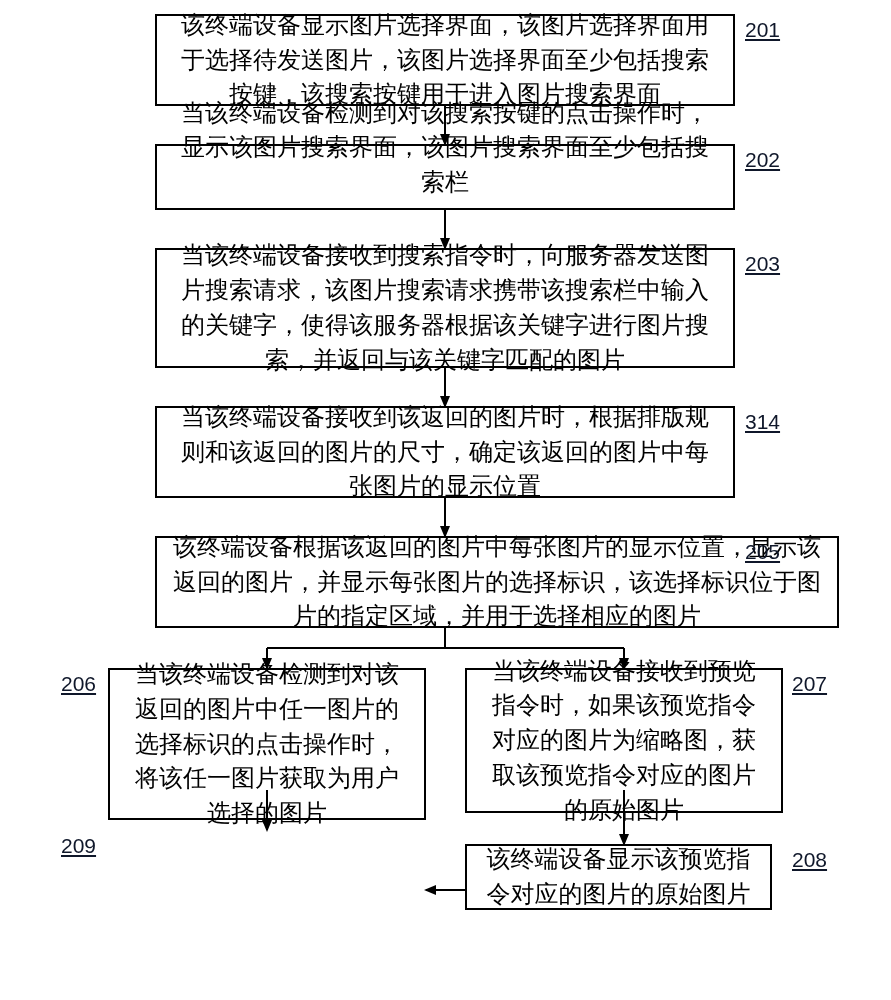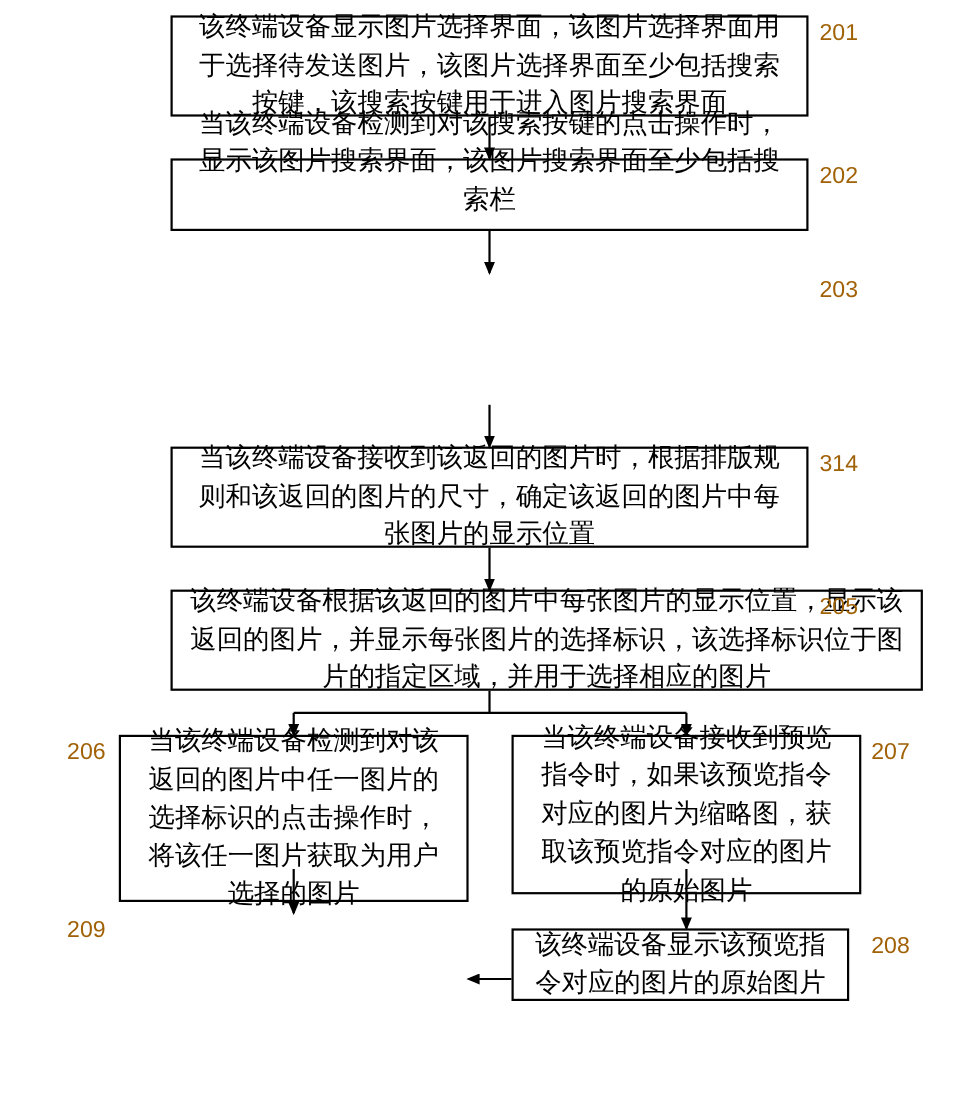--- a/index.html
+++ b/index.html
@@ -23,21 +23,22 @@
     align-items: center;
     justify-content: center;
     text-align: center;
     padding: 8px 14px;
     font-size: 24px;
     line-height: 1.45;
   }
   .label {
     position: absolute;
     font-size: 21px;
-    color: #a16207;
+    color: #0f172a;
+    text-decoration: underline;
   }
   svg.arrows {
     position: absolute;
     left: 0;
     top: 0;
     width: 891px;
     height: 1000px;
     pointer-events: none;
   }
 </style>
@@ -49,20 +50,23 @@
   <div class="box" style="left:155px; top:14px; width:580px; height:92px;">
     <span>该终端设备显示图片选择界面，该图片选择界面用于选择待发送图片，该图片选择界面至少包括搜索按键，该搜索按键用于进入图片搜索界面</span>
   </div>
   <div class="label" style="left:745px; top:18px;">201</div>
 
   <div class="box" style="left:155px; top:144px; width:580px; height:66px;align-items:flex-end;">
     <span>当该终端设备检测到对该搜索按键的点击操作时，显示该图片搜索界面，该图片搜索界面至少包括搜索栏</span>
   </div>
   <div class="label" style="left:745px; top:148px;">202</div>
 
+  <div class="box" style="left:155px; top:248px; width:580px; height:120px;">
+    <span>当该终端设备接收到搜索指令时，向服务器发送图片搜索请求，该图片搜索请求携带该搜索栏中输入的关键字，使得该服务器根据该关键字进行图片搜索，并返回与该关键字匹配的图片</span>
+  </div>
   <div class="label" style="left:745px; top:252px;">203</div>
 
   <div class="box" style="left:155px; top:406px; width:580px; height:92px;">
     <span>当该终端设备接收到该返回的图片时，根据排版规则和该返回的图片的尺寸，确定该返回的图片中每张图片的显示位置</span>
   </div>
   <div class="label" style="left:745px; top:410px;">314</div>
 
   <div class="box" style="left:155px; top:536px; width:684px; height:92px;">
     <span>该终端设备根据该返回的图片中每张图片的显示位置，显示该返回的图片，并显示每张图片的选择标识，该选择标识位于图片的指定区域，并用于选择相应的图片</span>
   </div>

